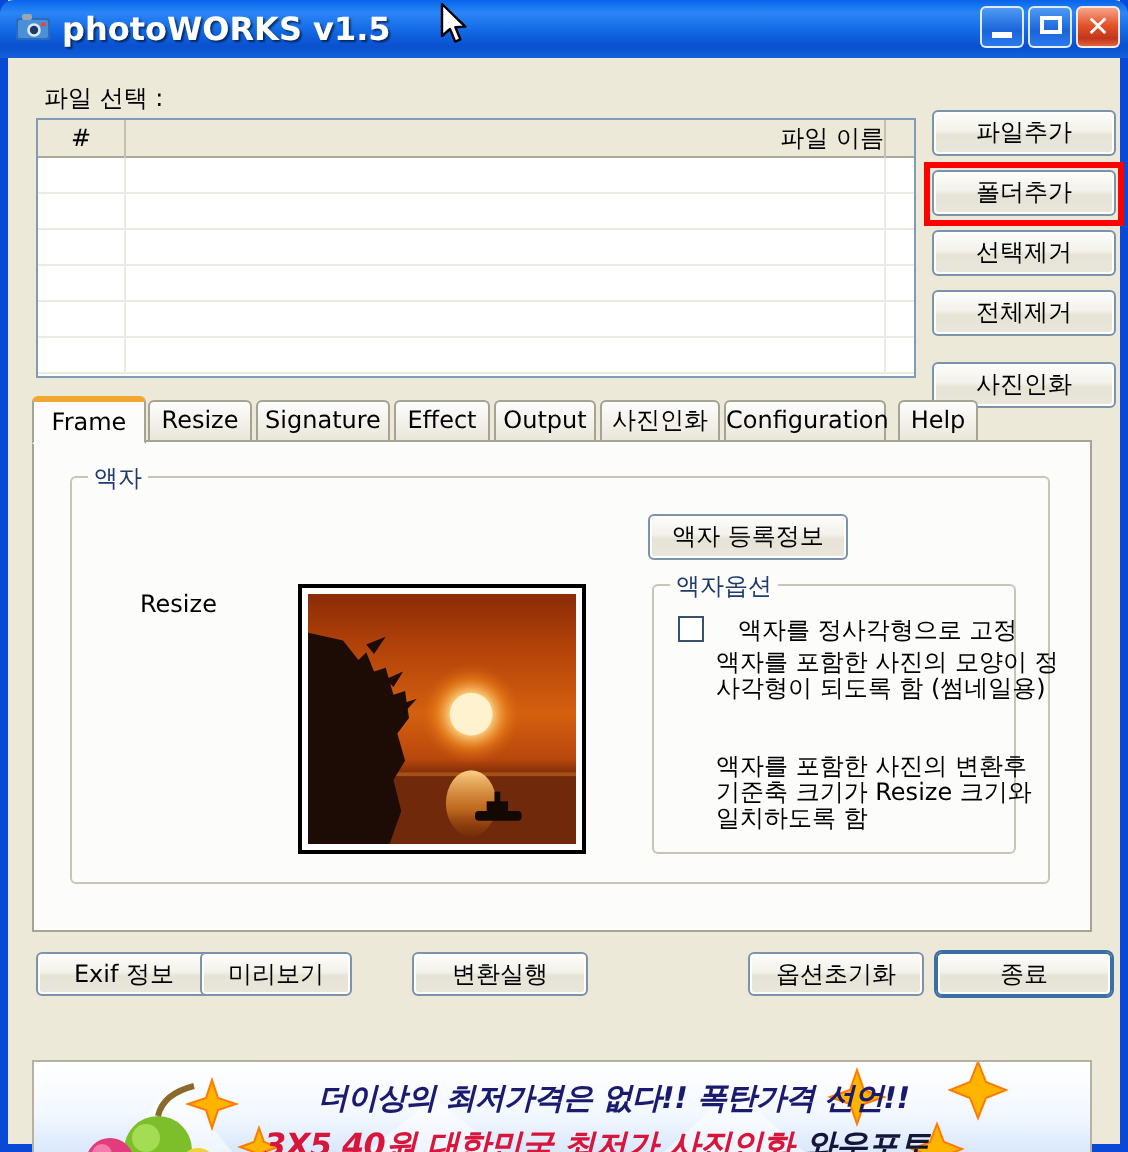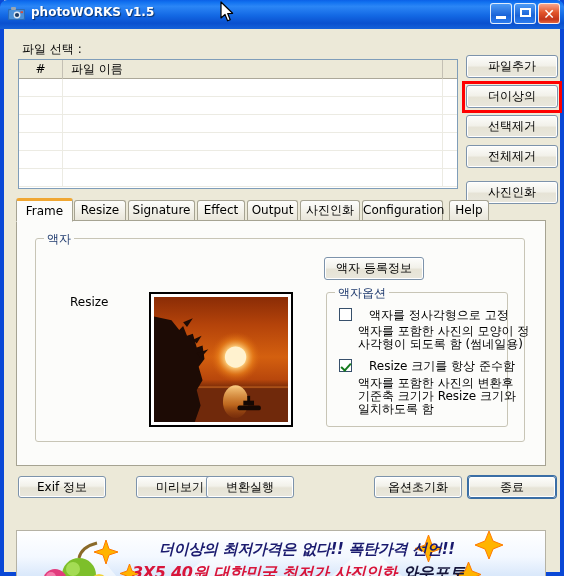--- a/index.html
+++ b/index.html
@@ -23,21 +23,21 @@
     background:linear-gradient(180deg,#0b61e8 0%,#1272f0 8%,#2b86f6 22%,#1267e3 55%,#0a50cf 80%,#1561d9 100%);
     border-top-left-radius:7px;border-top-right-radius:7px;
     box-sizing:border-box;
     overflow:hidden;
   }
   .title-icon{
     position:absolute;left:8px;top:6px;width:17px;height:16px;
   }
   .title-text{
     position:absolute;left:31px;top:5px;
-    color:#ffffff;font-size:12px;font-weight:bold;
+    color:#ffffff;font-size:16px;font-weight:bold;
     letter-spacing:0px;
     text-shadow:1px 1px 1px rgba(0,0,0,.55);
     white-space:nowrap;
   }
   .wbtns{position:absolute;right:4px;top:3px;display:flex;gap:2px;}
   .wbtn{
     width:22px;height:21px;border-radius:3px;
     border:1px solid rgba(255,255,255,.85);
     box-sizing:border-box;position:relative;
   }
@@ -57,21 +57,21 @@
     position:absolute;left:14px;top:30px;width:440px;height:130px;
     background:#ffffff;border:1px solid #7f9db9;box-sizing:border-box;
   }
   .lhead{
     position:absolute;left:0;top:0;right:0;height:19px;
     background:#ece9d8;border-bottom:1px solid #aca899;box-sizing:border-box;
     display:flex;
   }
   .lhead .hc{
     height:19px;line-height:18px;font-size:12px;color:#000;
-    border-right:1px solid #c4c0b4;box-sizing:border-box;padding-left:8px;
+    border-right:1px solid #c4c0b4;box-sizing:border-box;padding-left:8px;text-align:right;
   }
   .lrows{position:absolute;left:0;top:19px;right:0;bottom:0;background:#fff;}
   .lrow{height:18px;border-bottom:1px solid #ecebe3;display:flex;box-sizing:border-box;}
   .lcell{height:18px;border-right:1px solid #ecebe3;box-sizing:border-box;}
   
   .btn{
     background:linear-gradient(180deg,#fdfdfb 0%,#f2f1ea 45%,#e6e3d6 55%,#e9e7dc 100%);
     border:1px solid #7d93ab;border-radius:3px;
     font-family:"DejaVu Sans","Liberation Sans",sans-serif;
     font-size:12px;color:#000;text-align:center;
@@ -222,21 +222,21 @@
             <span class="lcell" style="width:380px;"></span>
           </div>
         <div class="lrow">
             <span class="lcell" style="width:44px;"></span>
             <span class="lcell" style="width:380px;"></span>
           </div>
       </div>
     </div>
 
     <div class="btn rbtn" style="left:462px;top:26px;">파일추가</div>
-    <div class="btn rbtn" style="left:462px;top:56px;">더이상의</div>
+    <div class="btn rbtn" style="left:462px;top:56px;">폴더추가</div>
     <div class="btn rbtn" style="left:462px;top:86px;">선택제거</div>
     <div class="btn rbtn" style="left:462px;top:116px;">전체제거</div>
     <div class="btn rbtn" style="left:462px;top:152px;">사진인화</div>
 
     <div class="hl-rect" style="left:458px;top:52px;width:100px;height:32px;"></div>
 
     <div class="tabstrip">
       <div class="tab active" style="left:0px;width:57px;">Frame</div>
       <div class="tab" style="left:58px;width:52px;">Resize</div>
       <div class="tab" style="left:112px;width:67px;">Signature</div>
@@ -303,33 +303,29 @@
         <div class="group" style="left:290px;top:53px;width:182px;height:135px;background:transparent;">
           <span class="gtitle">액자옵션</span>
 
           <div class="cbrow" style="left:12px;top:14px;">
             <span class="cbox"></span>
             <span class="cbtext">액자를 정사각형으로 고정</span>
           </div>
           <div class="cbdesc" style="left:31px;top:32px;">액자를 포함한 사진의 모양이 정
 사각형이 되도록 함 (썸네일용)</div>
 
-          <div class="cbrow" style="left:12px;top:65px;">
-            <span class="cbox checked"></span>
-            <span class="cbtext">Resize 크기를 항상 준수함</span>
-          </div>
           <div class="cbdesc" style="left:31px;top:84px;">액자를 포함한 사진의 변환후
 기준축 크기가 Resize 크기와
 일치하도록 함</div>
         </div>
       </div>
     </div>
 
     <div class="btn bbtn" style="left:14px;top:447px;width:88px;">Exif 정보</div>
-    <div class="btn bbtn" style="left:96px;top:447px;width:88px;margin-left:36px;">미리보기</div>
+    <div class="btn bbtn" style="left:96px;top:447px;width:76px;">미리보기</div>
     <div class="btn bbtn" style="left:202px;top:447px;width:88px;">변환실행</div>
     <div class="btn bbtn" style="left:370px;top:447px;width:88px;">옵션초기화</div>
     <div class="btn bbtn defaultbtn" style="left:464px;top:447px;width:88px;">종료</div>
 
     <div class="banner">
       <svg style="position:absolute;left:0;top:0;" width="528" height="58" viewBox="0 0 528 58">
         <g opacity="0.55" fill="#ffffff">
           <path d="M30 58 L70 10 L110 58 Z"></path>
           <path d="M150 58 L200 18 L250 58 Z"></path>
           <path d="M300 58 L350 14 L400 58 Z"></path>

